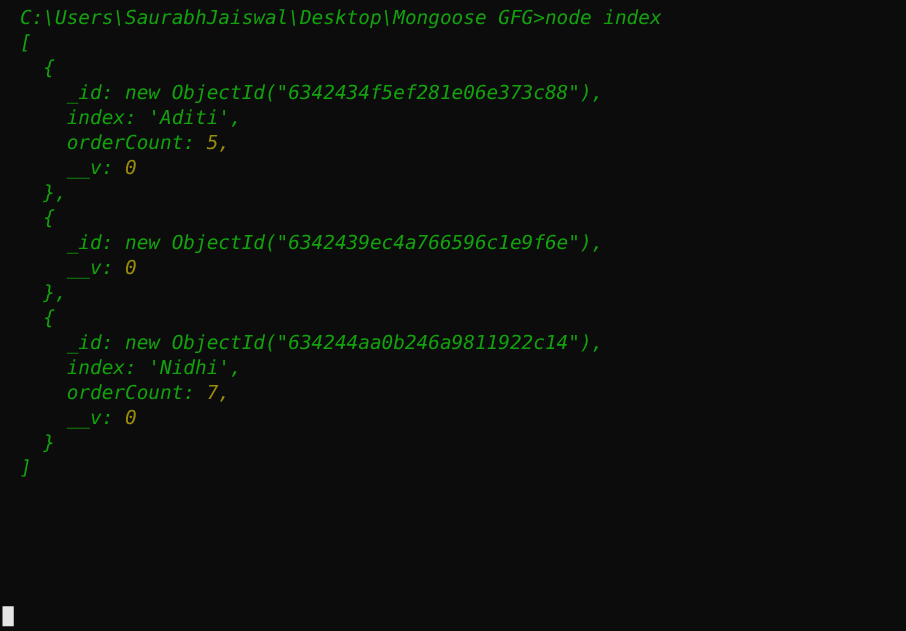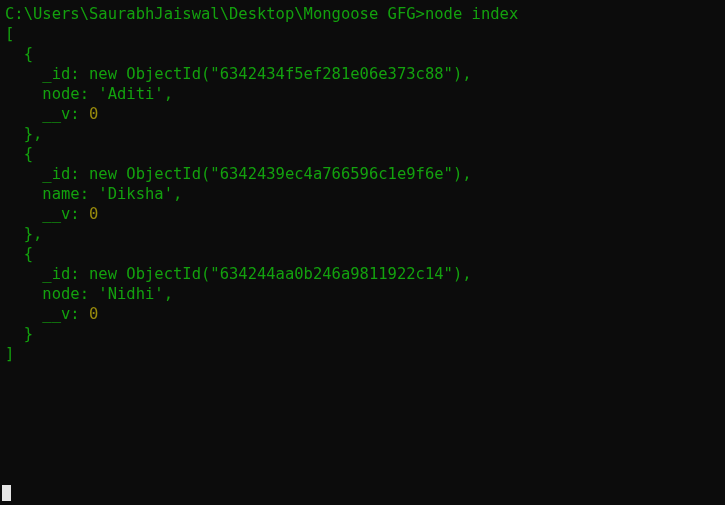--- a/index.html
+++ b/index.html
@@ -21,22 +21,23 @@
     background: #0c0c0c;
     padding: 4px 0 0 0;
     box-sizing: border-box;
   }
   .line {
     height: 20px;
     line-height: 20px;
     font-size: 15.5px;
     white-space: pre;
     color: #13a10e;
-    padding-left: 5px;
+    padding-left: 16px;
     letter-spacing: 0px;
+    font-style: italic;
   }
   .tok-num {
     color: #998b0c;
   }
   .cursor-row {
     position: absolute;
     left: 0;
     bottom: 0;
     height: 20px;
     width: 100%;
@@ -53,31 +54,32 @@
 <body>
 
 <div id="terminal">
 
   <div class="line">C:\Users\SaurabhJaiswal\Desktop\Mongoose GFG&gt;node index</div>
 
   <div id="output">
       <div class="line">[</div>
       <div class="line">  {</div>
       <div class="line">    _id: new ObjectId("6342434f5ef281e06e373c88"),</div>
-      <div class="line">    node: 'Aditi',</div>
+      <div class="line">    index: 'Aditi',</div>
+      <div class="line">    orderCount: <span class="tok-num">5,</span></div>
       <div class="line">    __v: <span class="tok-num">0</span></div>
       <div class="line">  },</div>
       <div class="line">  {</div>
       <div class="line">    _id: new ObjectId("6342439ec4a766596c1e9f6e"),</div>
-      <div class="line">    name: 'Diksha',</div>
       <div class="line">    __v: <span class="tok-num">0</span></div>
       <div class="line">  },</div>
       <div class="line">  {</div>
       <div class="line">    _id: new ObjectId("634244aa0b246a9811922c14"),</div>
-      <div class="line">    node: 'Nidhi',</div>
+      <div class="line">    index: 'Nidhi',</div>
+      <div class="line">    orderCount: <span class="tok-num">7,</span></div>
       <div class="line">    __v: <span class="tok-num">0</span></div>
       <div class="line">  }</div>
       <div class="line">]</div>
     </div>
 
   <div class="cursor-row">
     <span class="cursor"></span>
   </div>
 
 </div>

